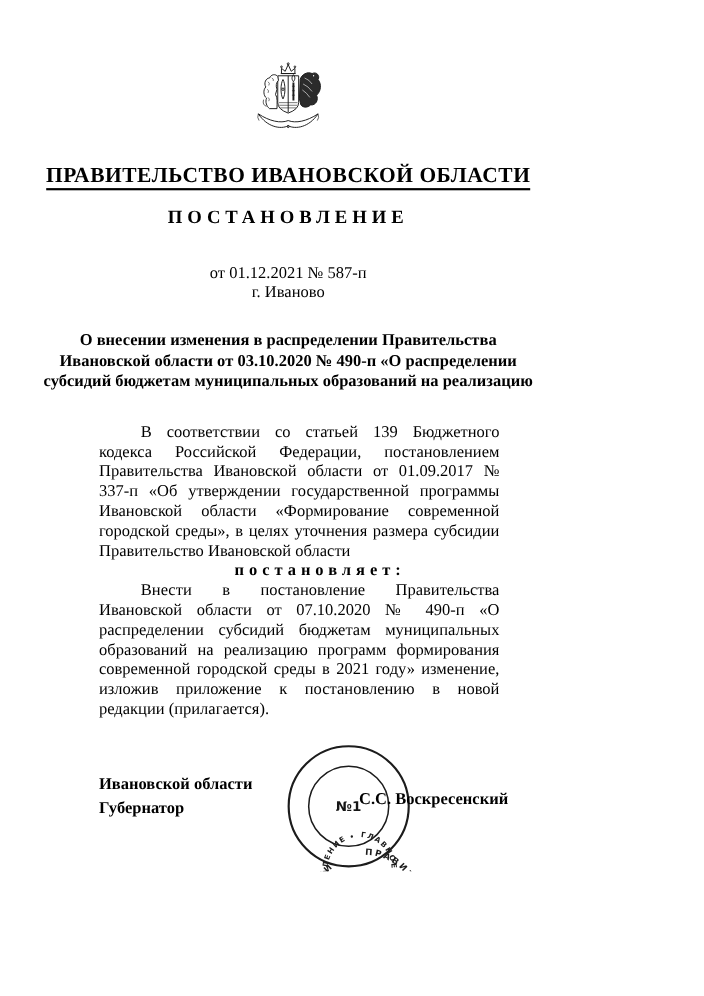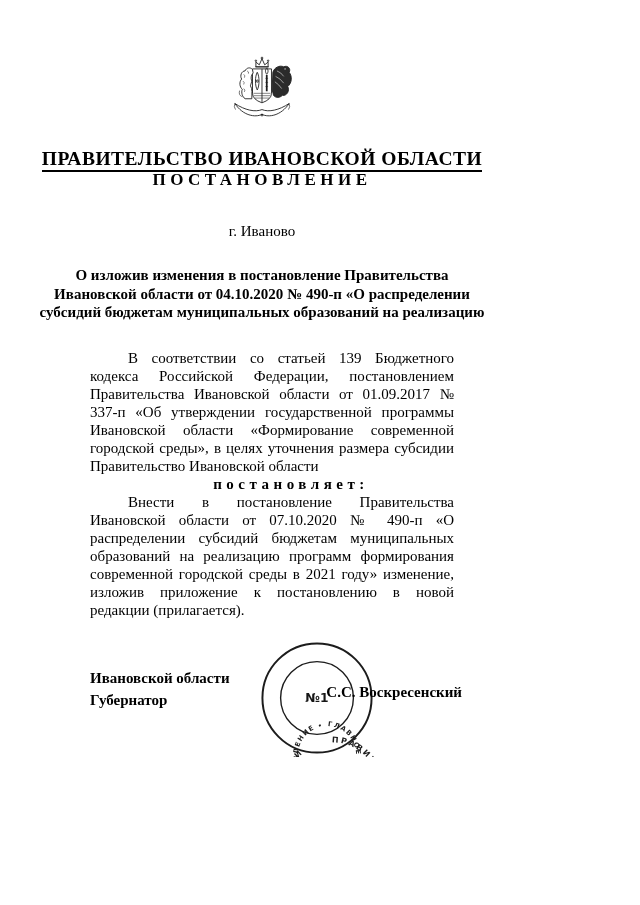--- a/index.html
+++ b/index.html
@@ -12,21 +12,21 @@
   .emblem-wrap{padding-top:56px;text-align:center;}
   .emblem-wrap svg{width:68px;height:76px;}
   .org-title{
     margin-top:12px;text-align:center;font-weight:bold;font-size:19.5px;
     letter-spacing:.5px;
   }
   .org-title span{
     border-bottom:2px solid #000;padding-bottom:1px;
   }
   .doc-type{
-    text-align:center;font-weight:bold;font-size:17px;
+    margin-top:17px;text-align:center;font-weight:bold;font-size:17px;
     letter-spacing:4.5px;
   }
   .date-block{margin-top:33px;text-align:center;font-size:15px;line-height:17px;}
   .subject{
     margin:26px auto 0;width:516px;text-align:center;font-weight:bold;
     font-size:15px;line-height:18.5px;
   }
   .body-text{
     margin:27px 70px 16px 90px;font-size:15px;line-height:18px;
     text-align:justify;
@@ -93,26 +93,27 @@
       <path d="M10,70 q-2,5 1,9 M90,70 q2,5 -1,9" stroke-width="0.9"></path>
     </svg>
   </div>
 
   <div class="org-title">
     <span>ПРАВИТЕЛЬСТВО ИВАНОВСКОЙ ОБЛАСТИ</span>
   </div>
   <div class="doc-type">ПОСТАНОВЛЕНИЕ</div>
 
   <div class="date-block">
+    <div>от 01.12.2021 № 587-п</div>
     <div>г. Иваново</div>
   </div>
 
   <div class="subject">
-    <div>О изложив изменения в постановление Правительства</div>
-    <div>Ивановской области от 04.10.2020 № 490-п «О распределении</div>
+    <div>О внесении изменения в распределении Правительства</div>
+    <div>Ивановской области от 03.10.2020 № 490-п «О распределении</div>
     <div>субсидий бюджетам муниципальных образований на реализацию</div>
   </div>
 
   <div class="body-text">
     <p>В соответствии со статьей 139 Бюджетного кодекса Российской Федерации, постановлением Правительства Ивановской области от 01.09.2017 № 337-п «Об утверждении государственной программы Ивановской области «Формирование современной городской среды», в целях уточнения размера субсидии Правительство Ивановской области</p>
     <p class="decree-line">постановляет:</p>
     <p>Внести в постановление Правительства Ивановской области от 07.10.2020 № 490-п «О распределении субсидий бюджетам муниципальных образований на реализацию программ формирования современной городской среды в 2021 году» изменение, изложив приложение к постановлению в новой редакции (прилагается).</p>
   </div>
 
   <div class="sig-block">

